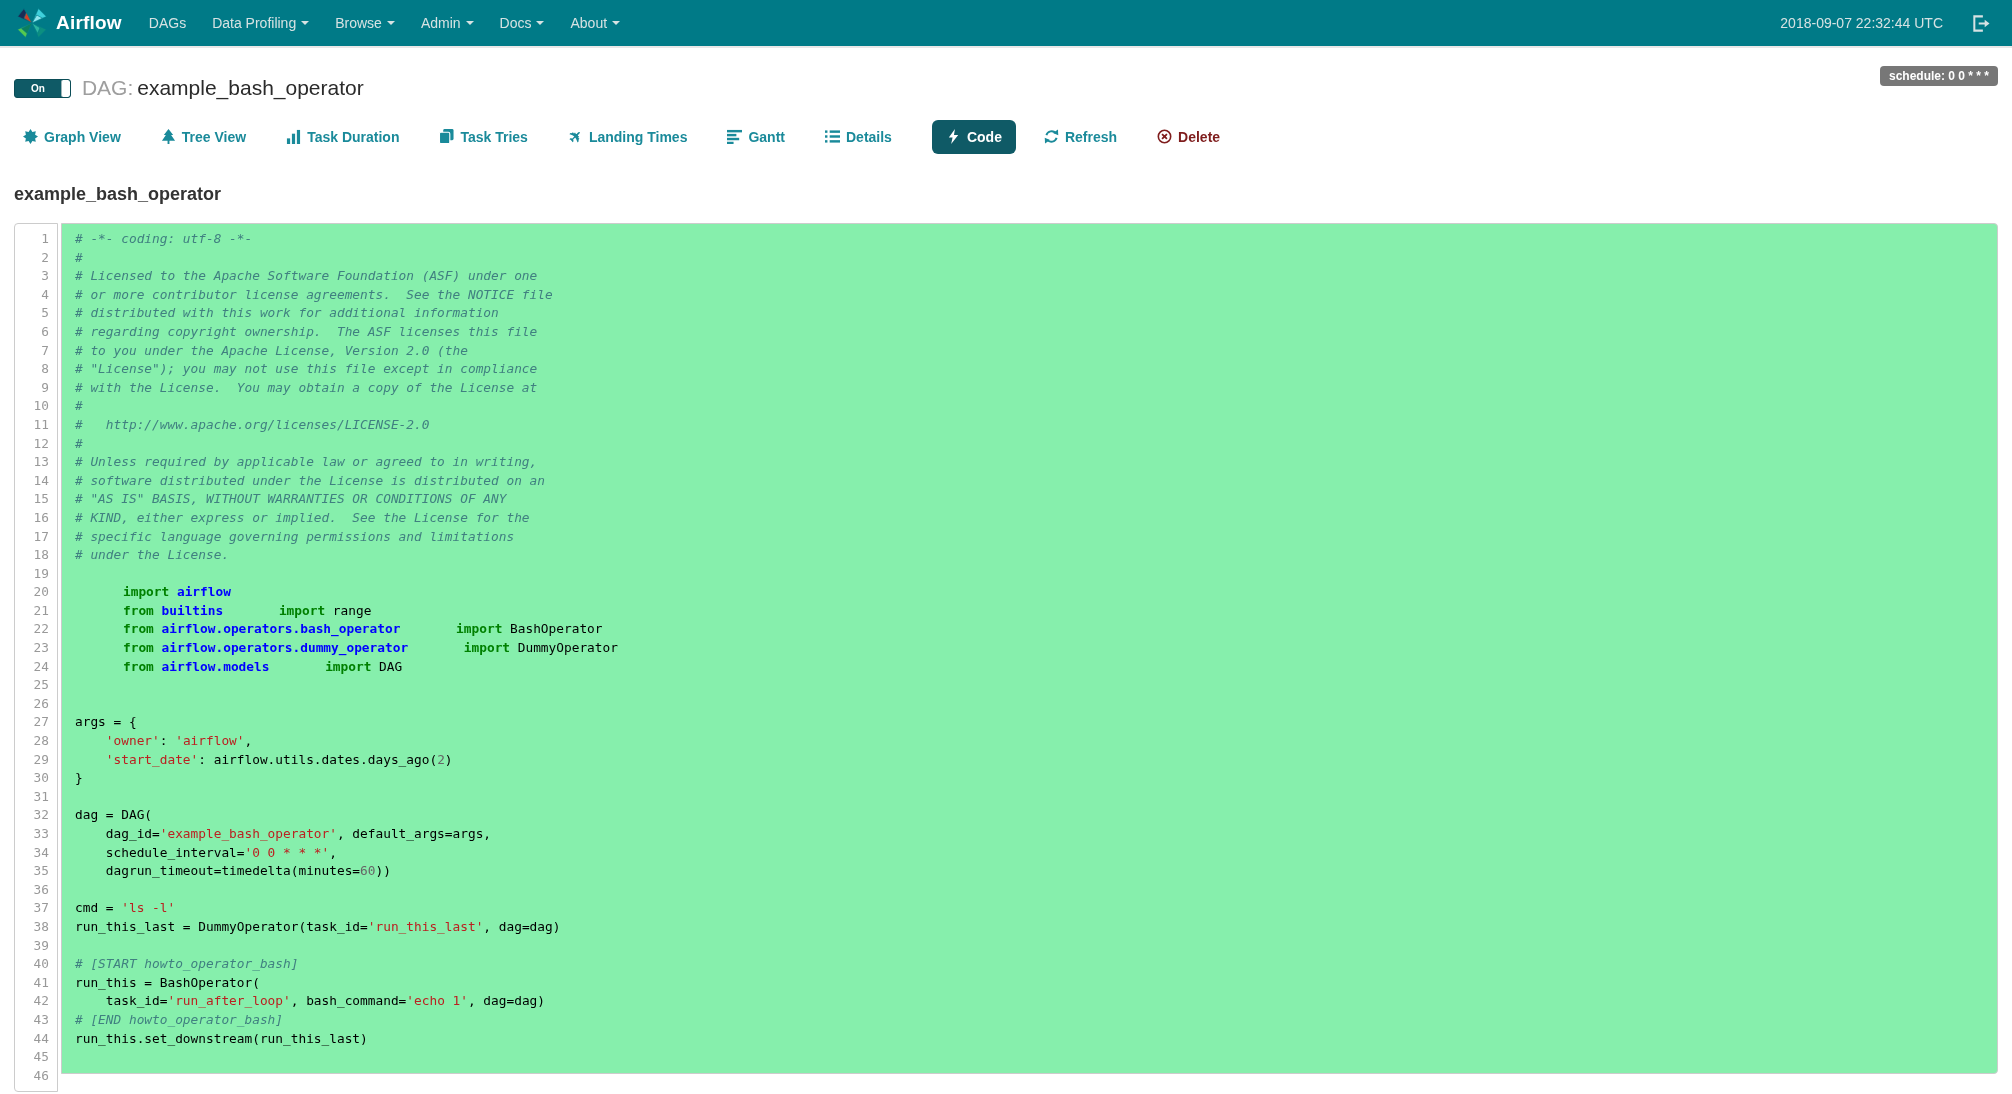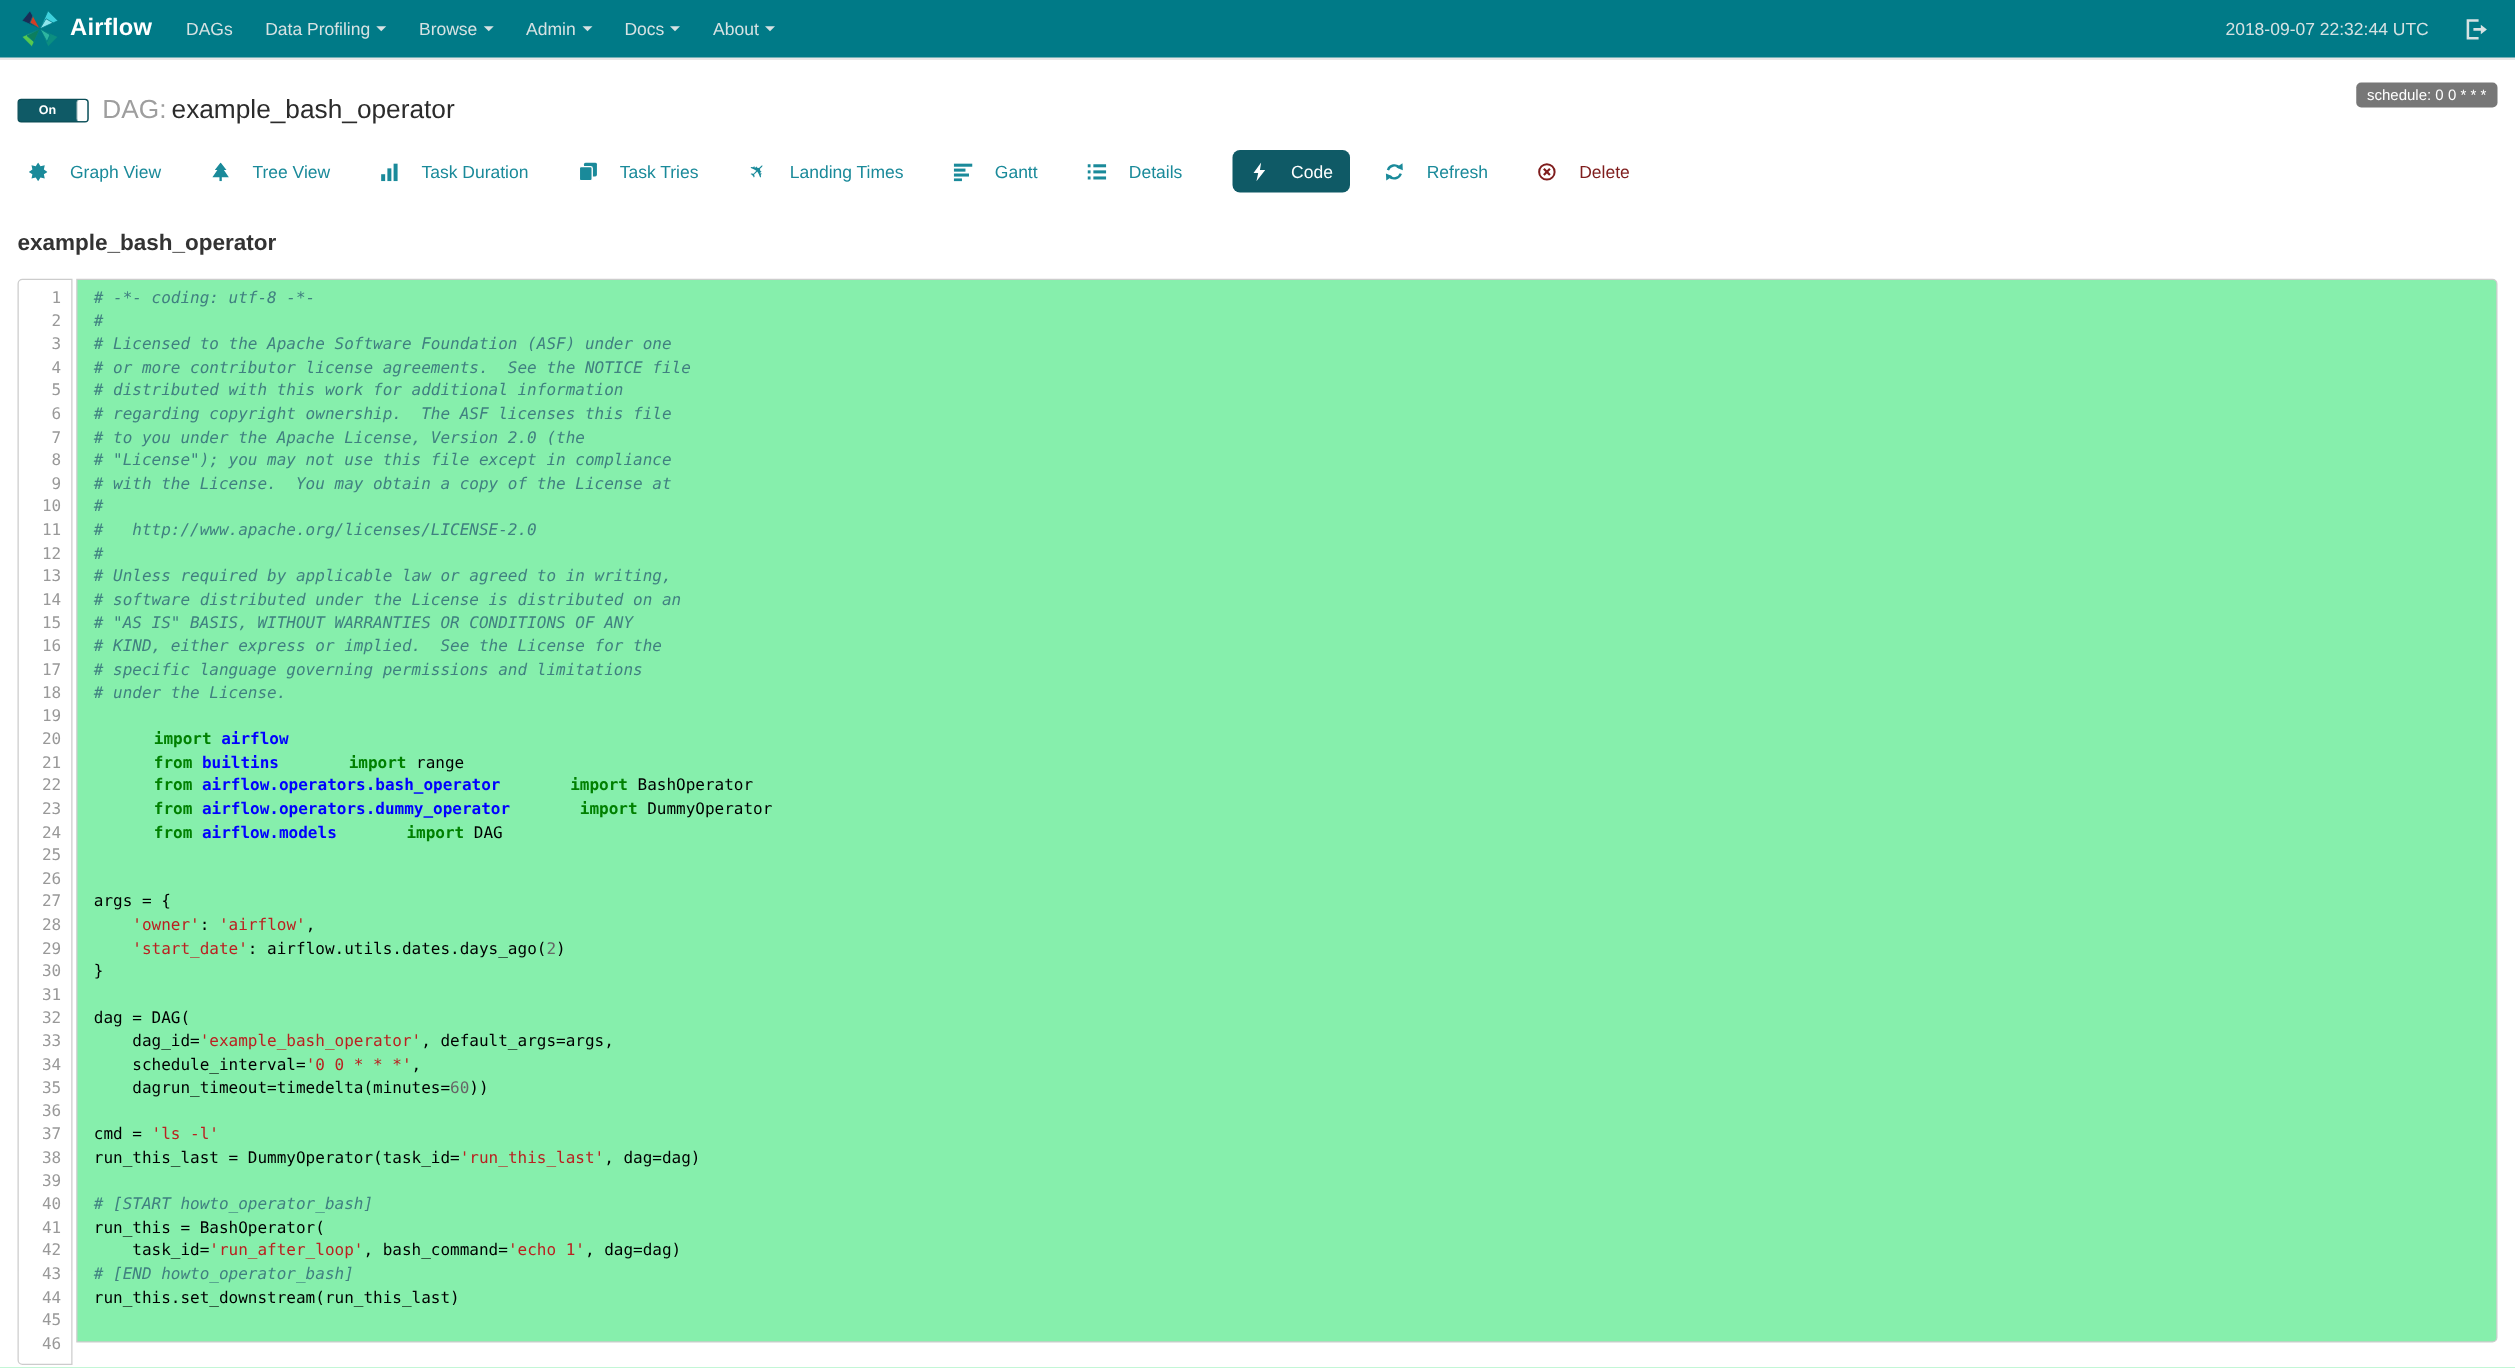--- a/index.html
+++ b/index.html
@@ -38,29 +38,29 @@
   .toggle {
     background:#0f5a66; border:1px solid #0b4d57; border-radius:3px;
     display:inline-flex; align-items:stretch; height:19px; cursor:pointer; overflow:hidden;
   }
   .toggle-label { color:#fff; font-size:10px; font-weight:bold; padding:0 16px; display:flex; align-items:center; }
   .toggle-handle { background:#fff; width:9px; border-left:1px solid #9fb6b9; border-radius:2px; }
   .dag-title { margin:0 0 0 11px; font-size:21px; font-weight:500; color:#2b2b2b; }
   .dag-title .muted { color:#9e9e9e; margin-right:4px; }
   .schedule-badge {
     margin-left:auto; align-self:flex-start; transform:translateY(-10px);
-    background:#777; color:#fff; font-size:12px; font-weight:normal;
+    background:#777; color:#fff; font-size:12px; font-weight:bold;
     padding:3px 9px; border-radius:4px; white-space:pre;text-align:right;
   }
 
   
   .toolbar { display:flex; align-items:center; margin-top:20px; padding-left:9px; }
   .tab {
-    display:inline-flex; align-items:flex-end; gap:18px; margin-right:40px;
-    color:#1a8a9a; font-size:14px; text-decoration:none; cursor:pointer; white-space:nowrap;
+    display:inline-flex; align-items:flex-start; gap:6px; margin-right:40px;
+    color:#1a8a9a; font-size:14px; text-decoration:none; cursor:pointer; white-space:nowrap;font-weight:bold;
   }
   .tab.active {
     background:#0f5a66; color:#fff; padding:9px 14px; border-radius:6px; margin-right:28px;
   }
   .tab.danger { color:#7f1d1d; }
   .ticon { display:inline-flex; width:15px; height:15px; align-items:center; justify-content:center; }
   .ticon svg { width:15px; height:15px; display:block; }
   .ticon .plane-glyph { font-size:16px; line-height:15px; display:inline-block; transform:rotate(-45deg); }
 
   .section-title { font-size:18px; font-weight:700; color:#333; margin:30px 0 18px 0; }

